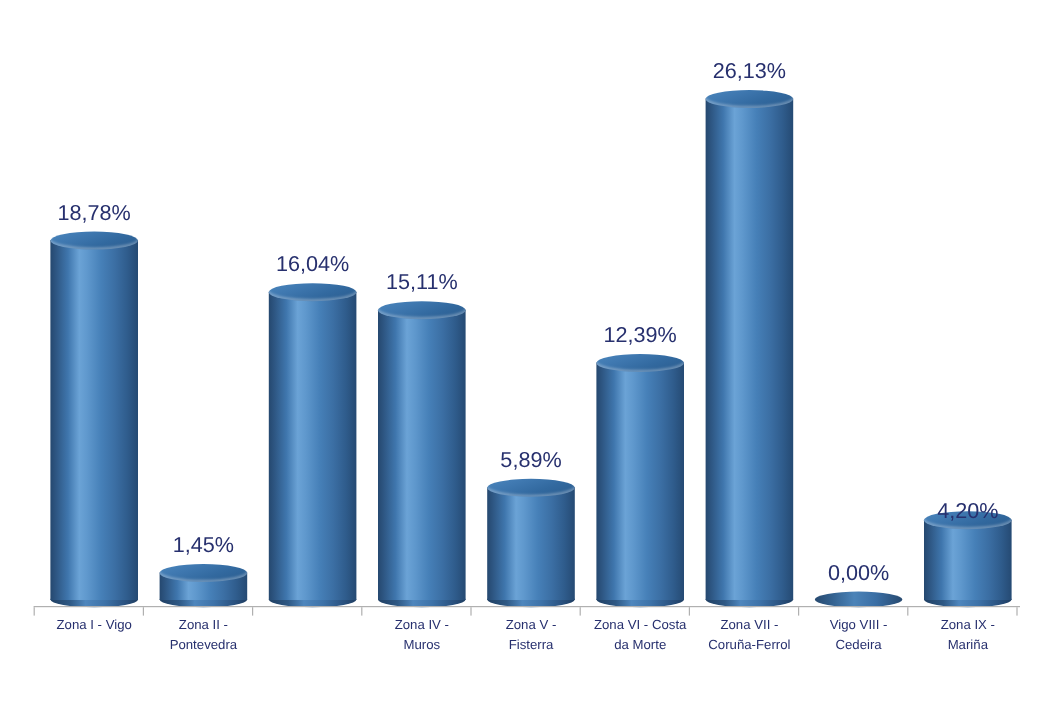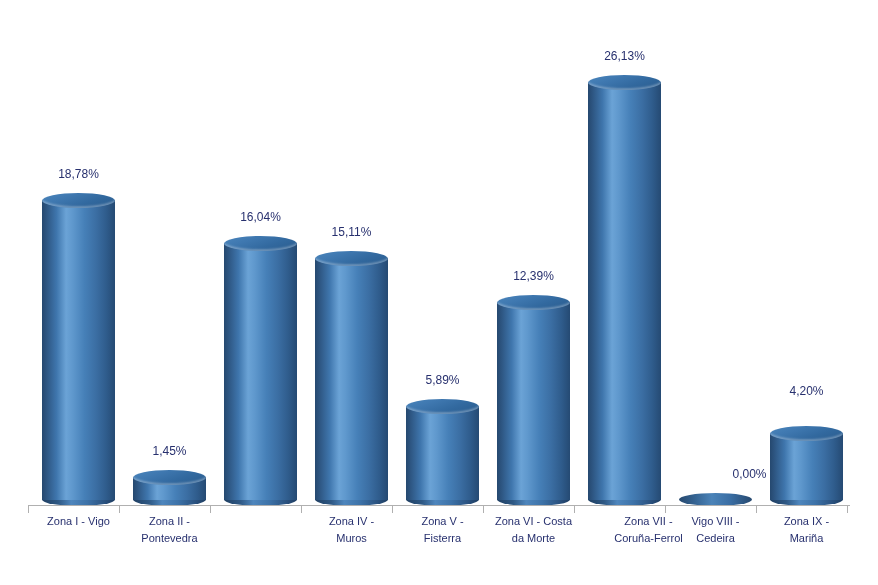--- a/index.html
+++ b/index.html
@@ -115,21 +115,21 @@
         #3a6ea4 70%,
         #27496f 100%);
     box-shadow: none;
   }
 
   
   .value-label {
     position: absolute;
     width: 91px;
     text-align: center;
-    font-size: 12px;
+    font-size: 18px;
     color: #27306e;
     white-space: nowrap;
   }
 
   
   #category-labels {
     position: absolute;
     left: 0;
     top: 513px;
     width: 878px;
@@ -214,22 +214,22 @@
         </div>
       </div>
     <div id="labels-layer">
         <div class="value-label" style="left: 33px; top: 167px; text-align: center;">18,78%</div>
         <div class="value-label" style="left: 124px; top: 444px;">1,45%</div>
         <div class="value-label" style="left: 215px; top: 210px;">16,04%</div>
         <div class="value-label" style="left: 306px; top: 225px;">15,11%</div>
         <div class="value-label" style="left: 397px; top: 373px;">5,89%</div>
         <div class="value-label" style="left: 488px; top: 269px;">12,39%</div>
         <div class="value-label" style="left: 579px; top: 49px;">26,13%</div>
-        <div class="value-label" style="left: 704px; top: 467px;">0,00%</div>
-        <div class="value-label" style="left: 761px; top: 384px;">4,20%</div>
+        <div class="value-label" style="left: 670px; top: 467px;">0,00%</div>
+        <div class="value-label" style="left: 761px; top: 416px;">4,20%</div>
       </div>
     <div id="category-axis"></div>
     <div id="ticks-layer">
         <div class="axis-tick" style="left: 28px;"></div>
         <div class="axis-tick" style="left: 119px;"></div>
         <div class="axis-tick" style="left: 210px;"></div>
         <div class="axis-tick" style="left: 301px;"></div>
         <div class="axis-tick" style="left: 392px;"></div>
         <div class="axis-tick" style="left: 483px;"></div>
         <div class="axis-tick" style="left: 574px;"></div>
@@ -252,21 +252,21 @@
         <div>Muros</div>
       </div>
       <div class="cat-label" style="left: 397px;">
         <div>Zona V -</div>
         <div>Fisterra</div>
       </div>
       <div class="cat-label" style="left: 488px;">
         <div>Zona VI - Costa</div>
         <div>da Morte</div>
       </div>
-      <div class="cat-label" style="left: 579px; margin-left: 24px;">
+      <div class="cat-label" style="left: 579px;">
         <div>Zona VII -</div>
         <div>Coruña-Ferrol</div>
       </div>
       <div class="cat-label" style="left: 670px;">
         <div>Vigo VIII -</div>
         <div>Cedeira</div>
       </div>
       <div class="cat-label" style="left: 761px;">
         <div>Zona IX -</div>
         <div>Mariña</div>

